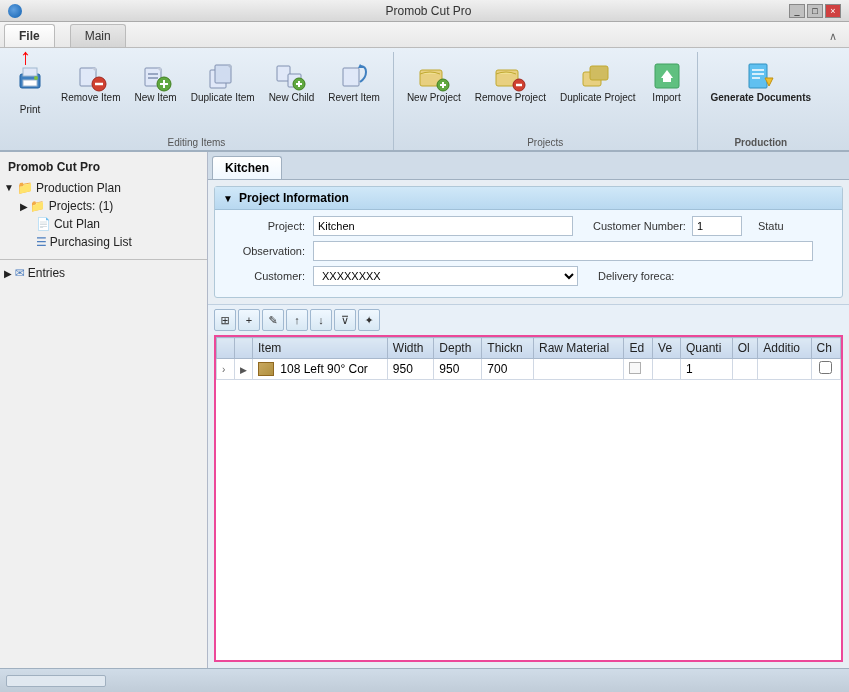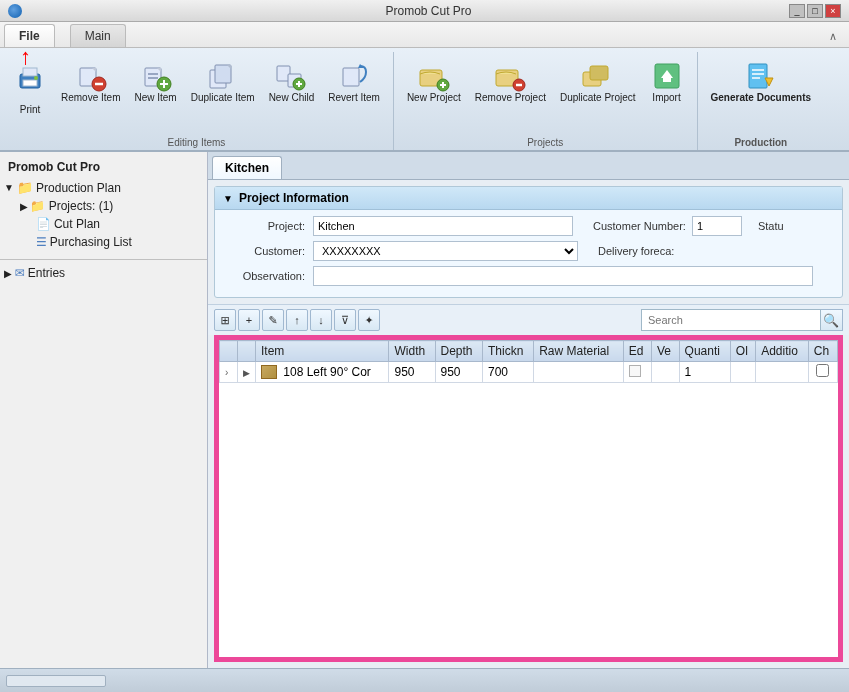--- a/index.html
+++ b/index.html
@@ -224,21 +224,21 @@
       font-size: 13px;
       color: #555;
     }
 
     
     .data-table-container {
       flex: 1;
       overflow: auto;
       margin: 0 6px 6px 6px;
       background: white;
-      border: 5px solid #ec4899;
+      border: 2px solid #ec4899;
     }
     .data-table {
       width: 100%;
       border-collapse: collapse;
       font-size: 11px;
     }
     .data-table th {
       background: linear-gradient(to bottom, #dce8f4, #c8d8ec);
       border: 1px solid #a8b8cc;
       padding: 3px 5px;
@@ -484,48 +484,44 @@
           <span class="form-label">Project:</span>
           <input class="form-input form-input-lg" type="text" value="Kitchen" style="">
           <div class="form-row-right">
             <span class="form-label-right">Customer Number:</span>
             <input class="form-input form-input-sm" type="text" value="1" style="">
             <span style="margin-left:16px;font-size:11px;color:#333;">Statu</span>
           </div>
         </div>
 
         <div class="form-row">
+          <span class="form-label">Observation:</span>
+          <input class="form-input" style="width: 500px;" type="text">
+        </div>
+
+        <div class="form-row">
           <span class="form-label">Customer:</span>
           <select class="form-select">
             <option>XXXXXXXX</option>
           </select>
           <div class="form-row-right">
             <span class="form-label-right">Delivery foreca:</span>
           </div>
         </div>
-
-        <div class="form-row">
-          <span class="form-label">Observation:</span>
-          <input class="form-input" style="width: 500px;" type="text">
-        </div>
       </div>
     </div>
 
     <div class="table-toolbar">
       <button class="table-tool-btn" title="Grid">⊞</button>
       <button class="table-tool-btn" title="Add">+</button>
       <button class="table-tool-btn" title="Edit">✎</button>
       <button class="table-tool-btn" title="Move Up">↑</button>
       <button class="table-tool-btn" title="Move Down">↓</button>
       <button class="table-tool-btn" title="Filter">⊽</button>
       <button class="table-tool-btn" title="Star">✦</button>
-      <div class="search-box">
-        <input class="search-input" type="text" placeholder="Search" style="">
-        <button class="search-btn">🔍</button>
-      </div>
     </div>
 
     <div class="data-table-container">
       <table class="data-table">
         <thead>
           <tr>
             <th style="width:18px;"></th>
             <th style="width:18px;"></th>
             <th>Item</th>
             <th>Width</th>

